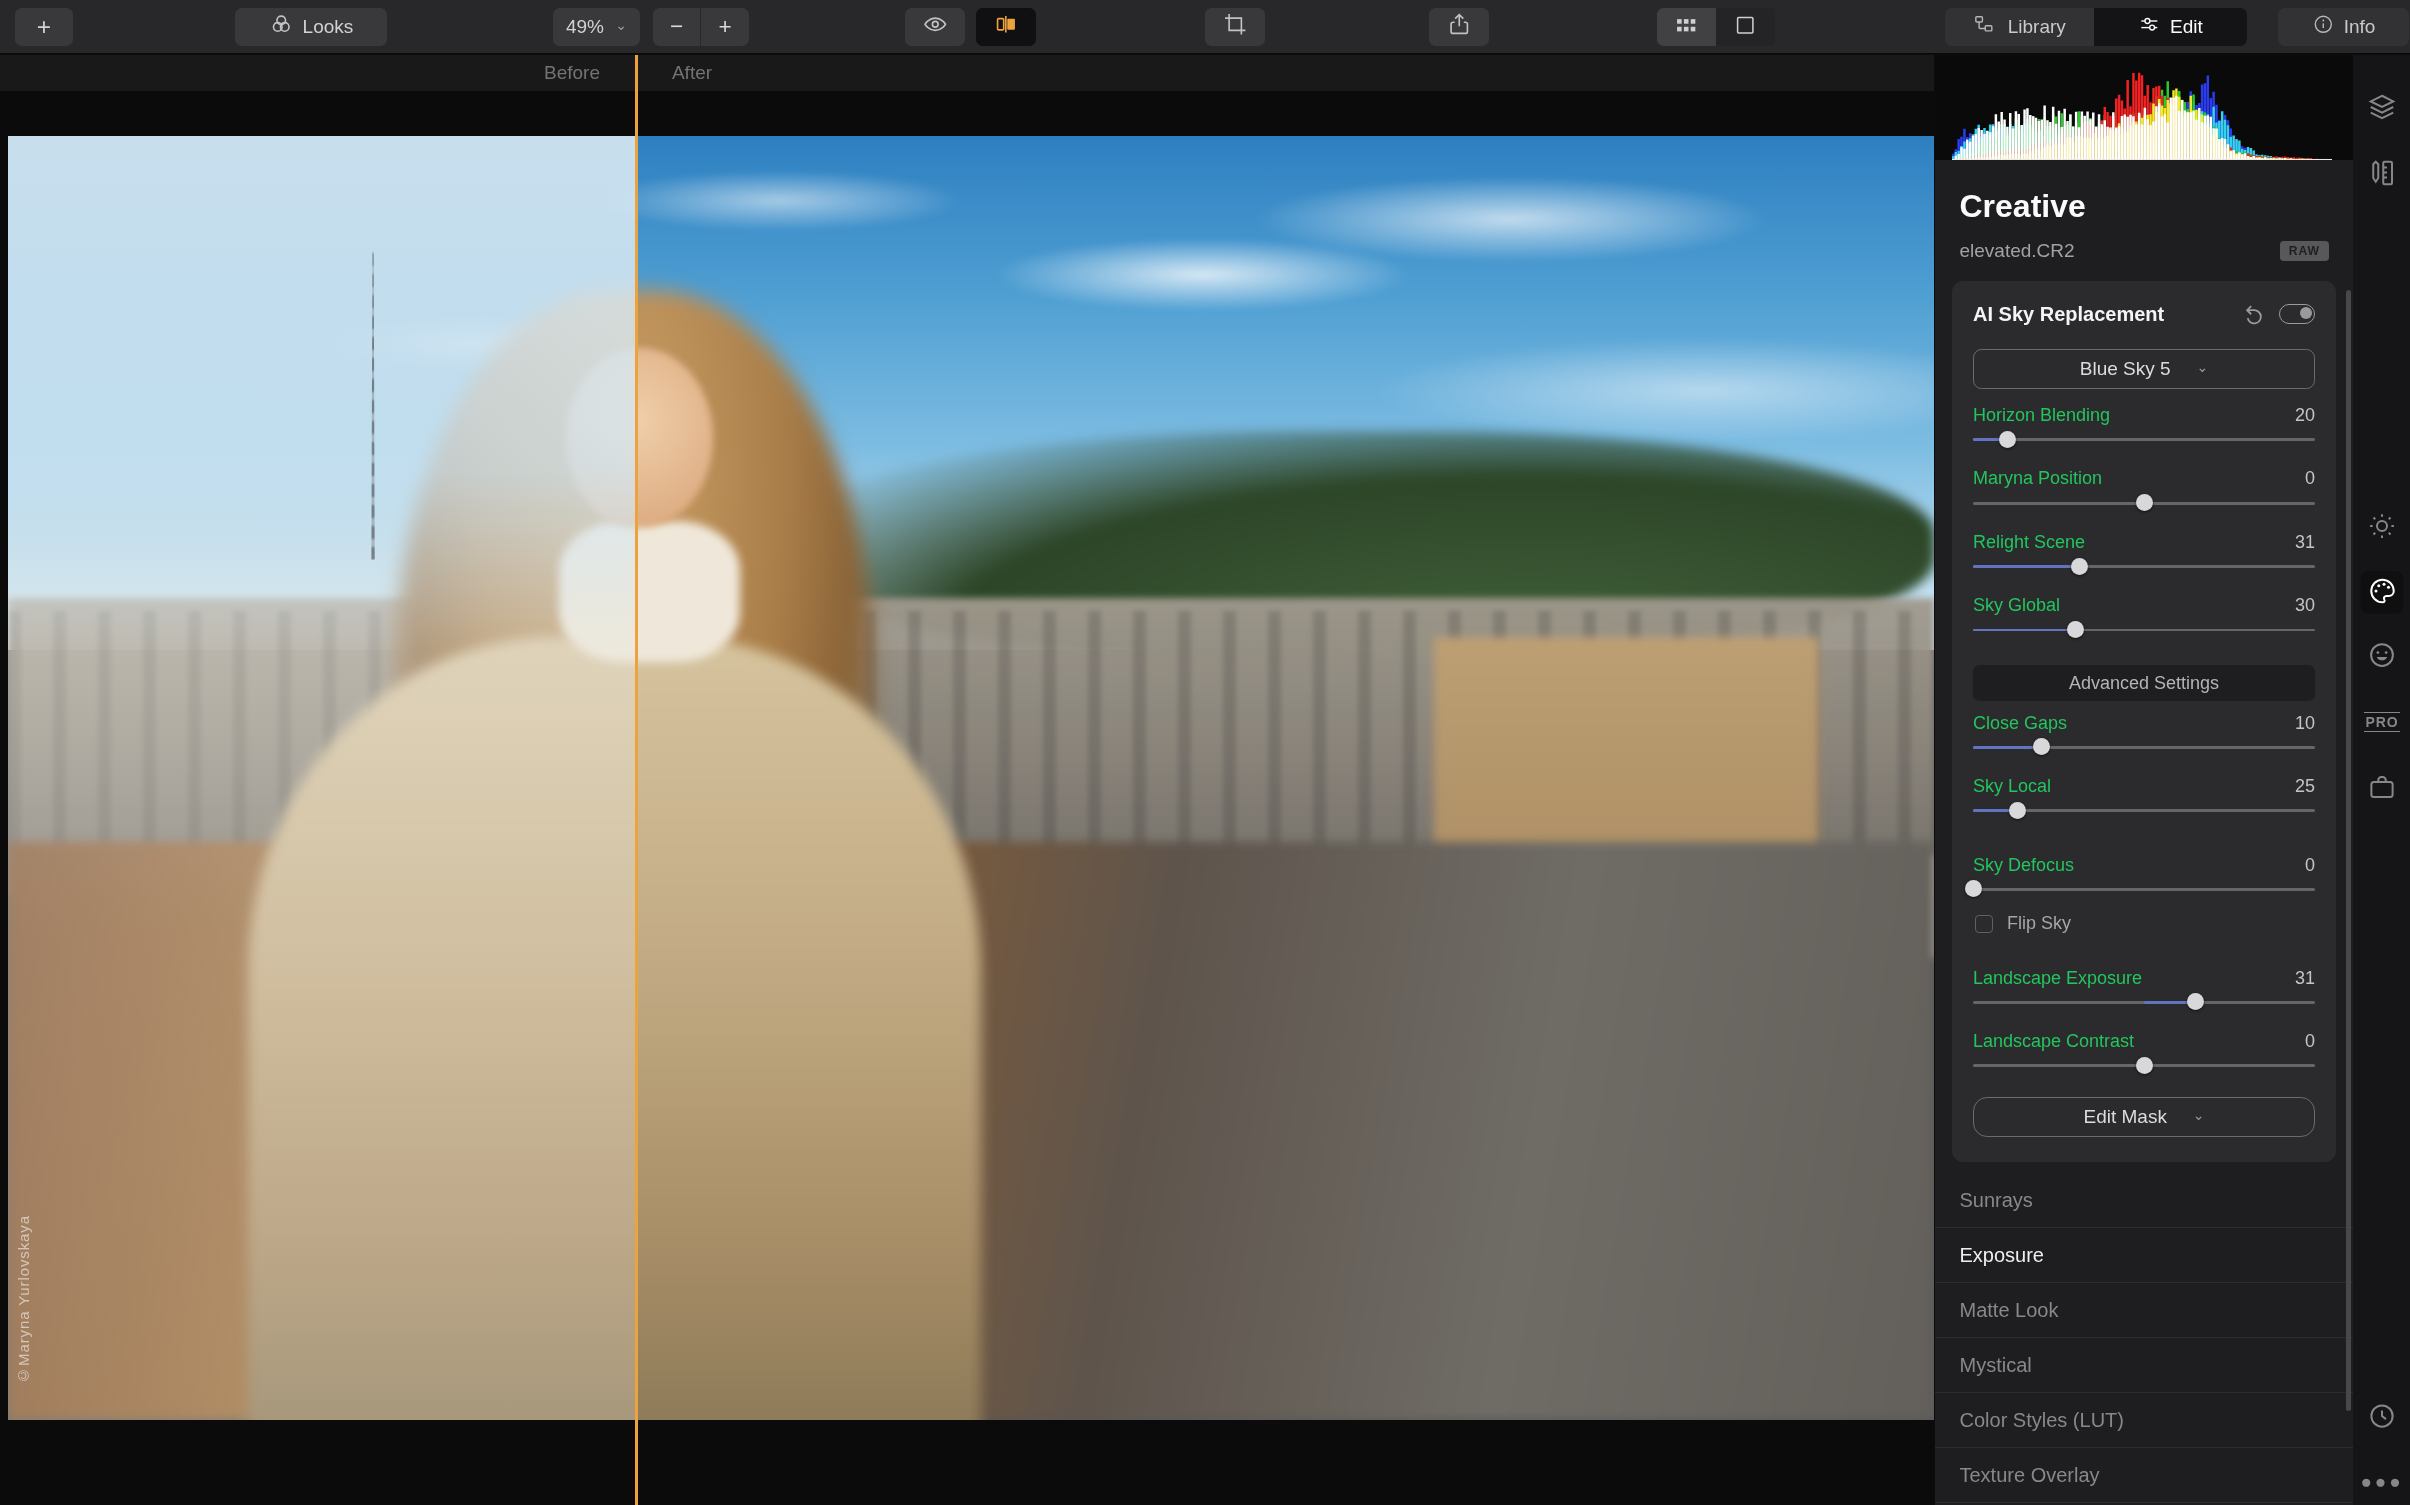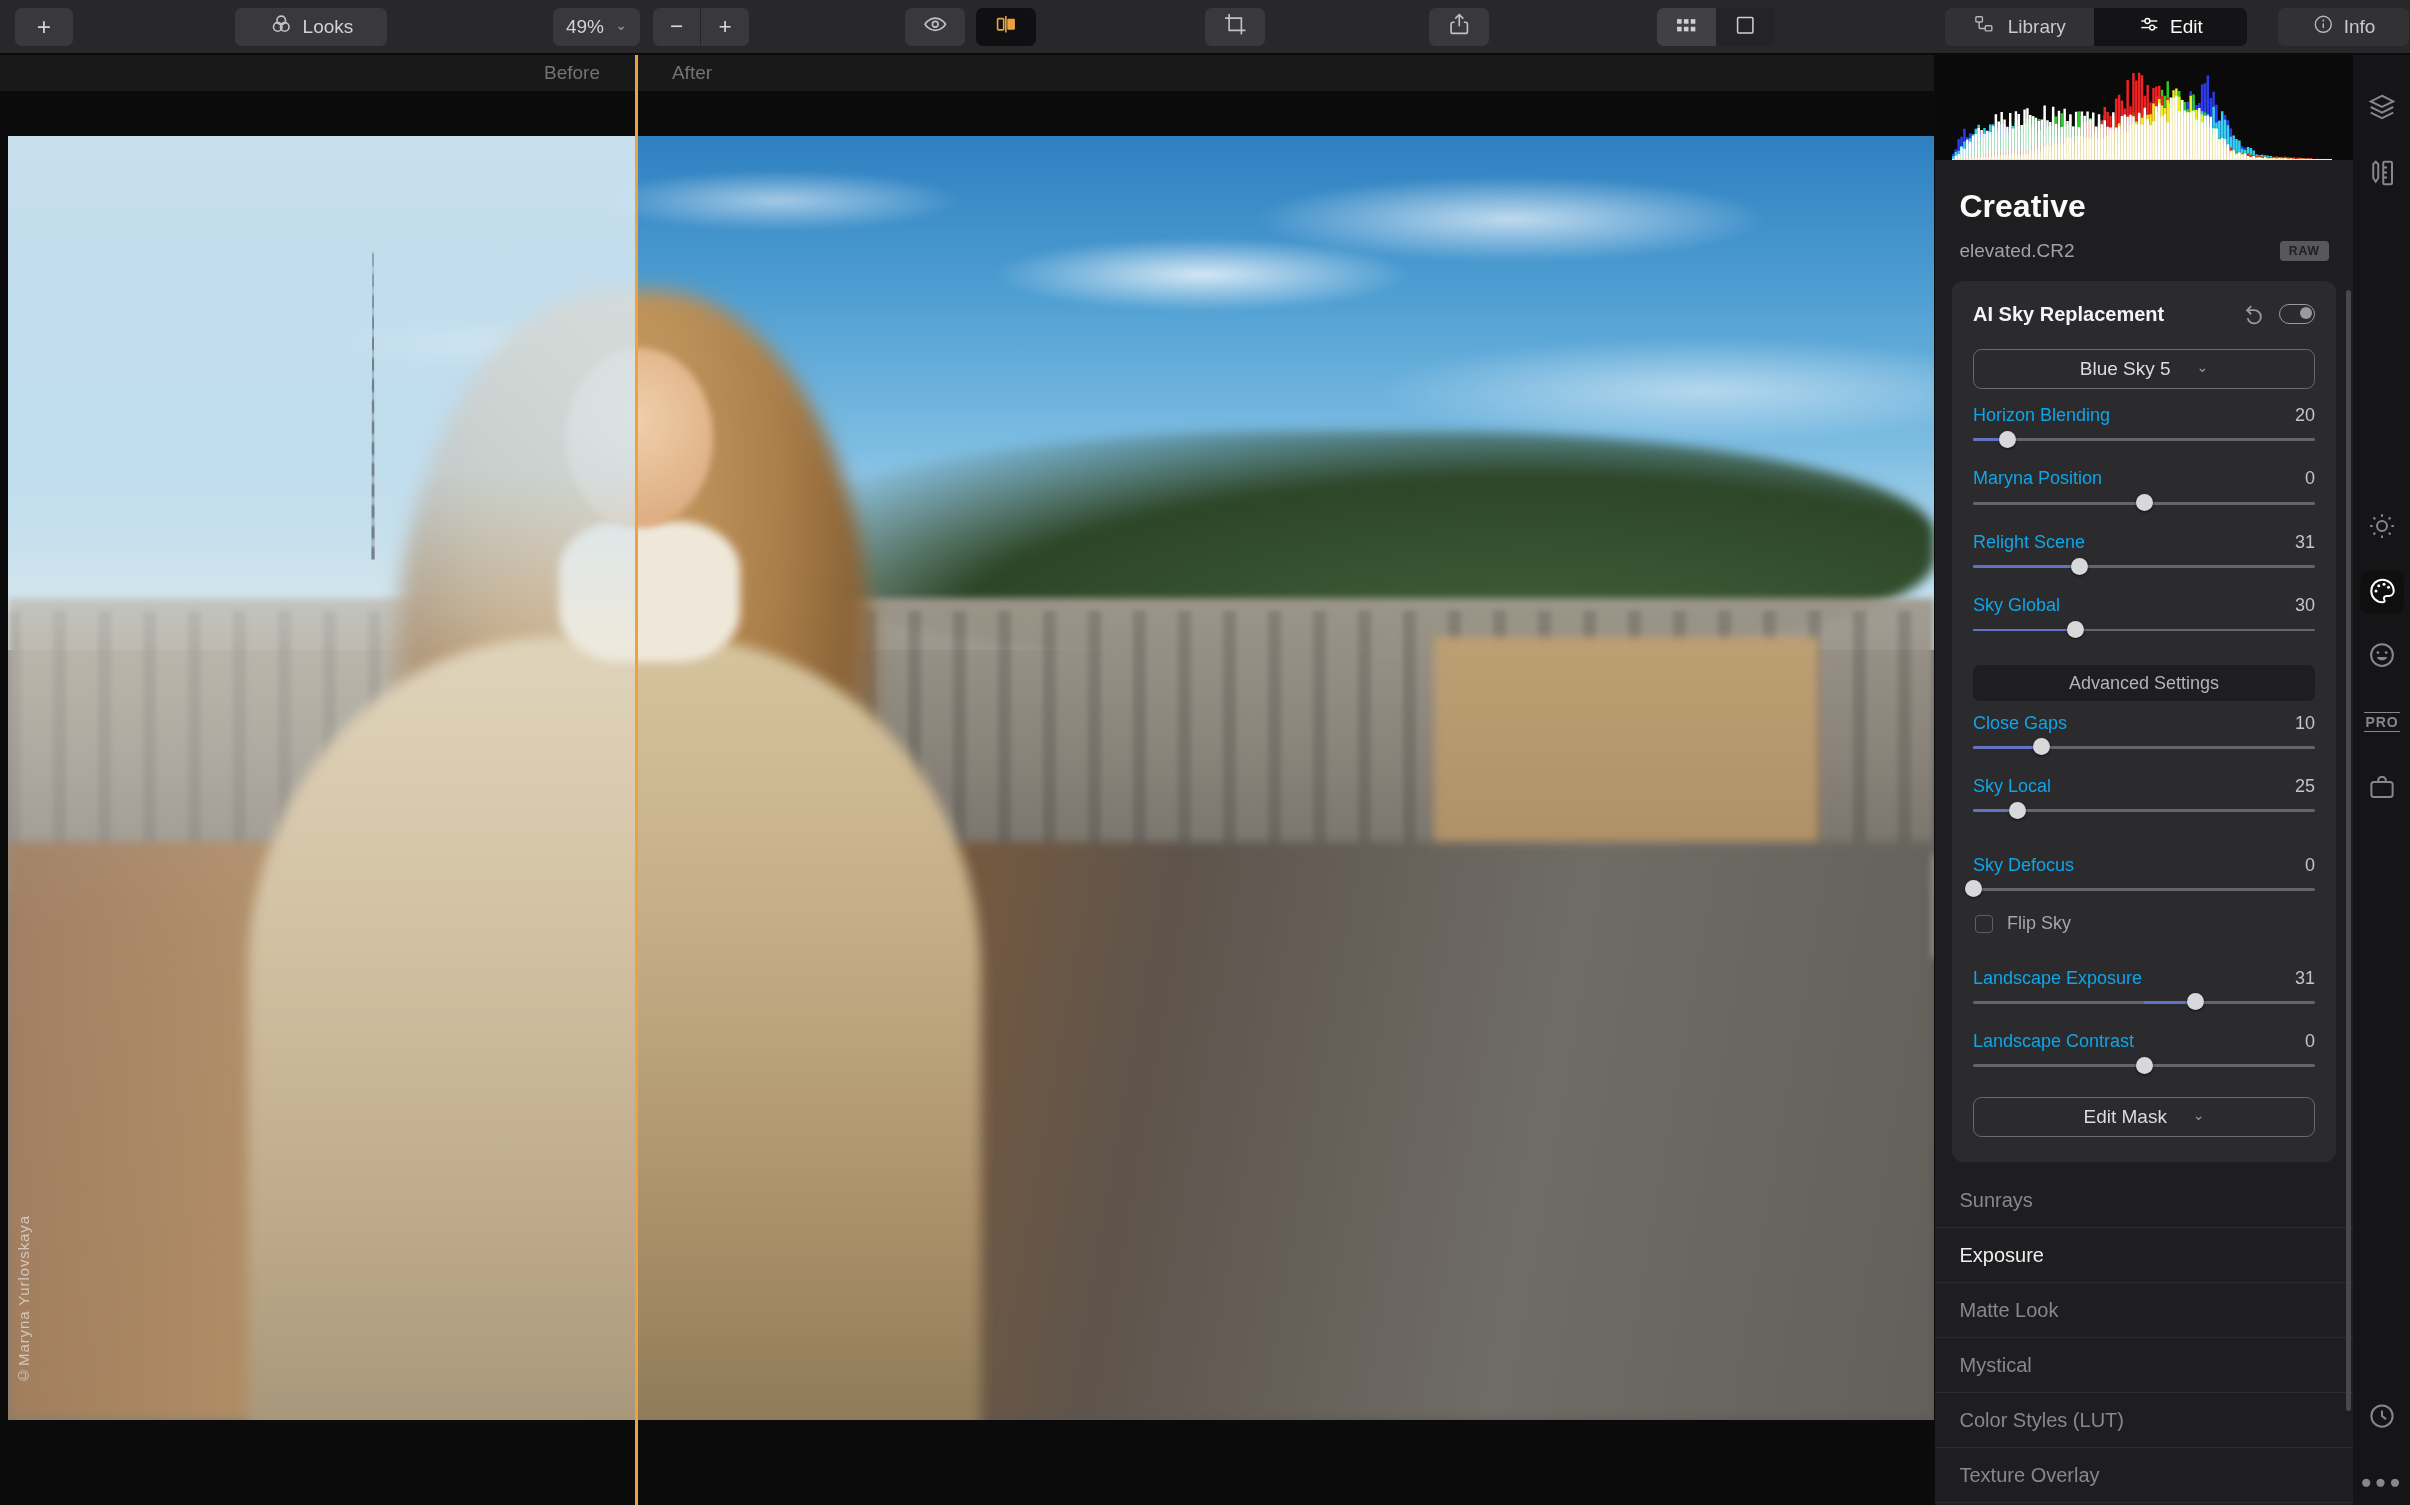--- a/index.html
+++ b/index.html
@@ -99,21 +99,21 @@
   .toggle { width:36px; height:20px; border:1.9px solid #9a9a9d; border-radius:10.4px; position:relative; }
   .toggle .knob { position:absolute; right:1.9px; top:1.4px; width:12.2px; height:12.2px; border-radius:50%; background:#9a9a9d; }
 
   .outline-btn { margin-top:22.6px; height:40px; border:1.4px solid #6b6b6e; border-radius:8.5px;
     display:flex; align-items:center; justify-content:center; gap:24px; color:#dcdcde; font-size:19px; }
   .dark-btn { margin:9.4px 0 19px 0; height:36px; background:#1e1e20; border-radius:6.6px;
     display:flex; align-items:center; justify-content:center; color:#b4b4b7; font-size:18px; }
 
   .slider { margin-top:16px; }
   .slider-head { display:flex; justify-content:space-between; font-size:18px; }
-  .s-label { color:#0ea5e9; }
+  .s-label { color:#22c55e; }
   .s-value { color:#c4c4c7; }
   .s-trackwrap { position:relative; height:24.5px; margin-top:1.9px; }
   .s-track { position:absolute; left:0; right:0; top:10.4px; height:2.8px; background:#66666a; border-radius:1.9px; }
   .s-fill { position:absolute; top:10.4px; height:2.8px; background:var(--fill); border-radius:1.9px; }
   .s-thumb { position:absolute; top:2.8px; width:17px; height:17px; border-radius:50%; background:#d8d8da;
              box-shadow:0 0.9px 2.8px rgba(0,0,0,.6); }
   .sp26 { height:24.5px; } .sp20 { height:19px; }
   .fliprow { display:flex; align-items:center; gap:14px; margin:11.3px 0 3.8px 1.9px; }
   .checkbox { width:18px; height:18px; border:1.4px solid #606063; border-radius:3.8px; background:transparent; }
   .flip-label { color:#a6a6a9; font-size:18px; }
@@ -414,21 +414,21 @@
       <span class="s-value">0</span>
     </div>
     <div class="s-trackwrap">
       <div class="s-track"></div>
       <div class="s-fill" style="left: 50%; width: 0%;"></div>
       <div class="s-thumb" style="left: calc(50% - 8.5px);"></div>
     </div>
   </div>
 </div>
 
-        <div class="outline-btn" style="margin-top:19px;">
+        <div class="outline-btn" style="margin-top:19px;border-radius:14px;">
           <span>Edit Mask</span>
           <span class="chev">⌄</span>
         </div>
       </div>
 
       <div class="sections" id="sections">
   <div class="section-item">
     <span>Sunrays</span>
   </div>
 

